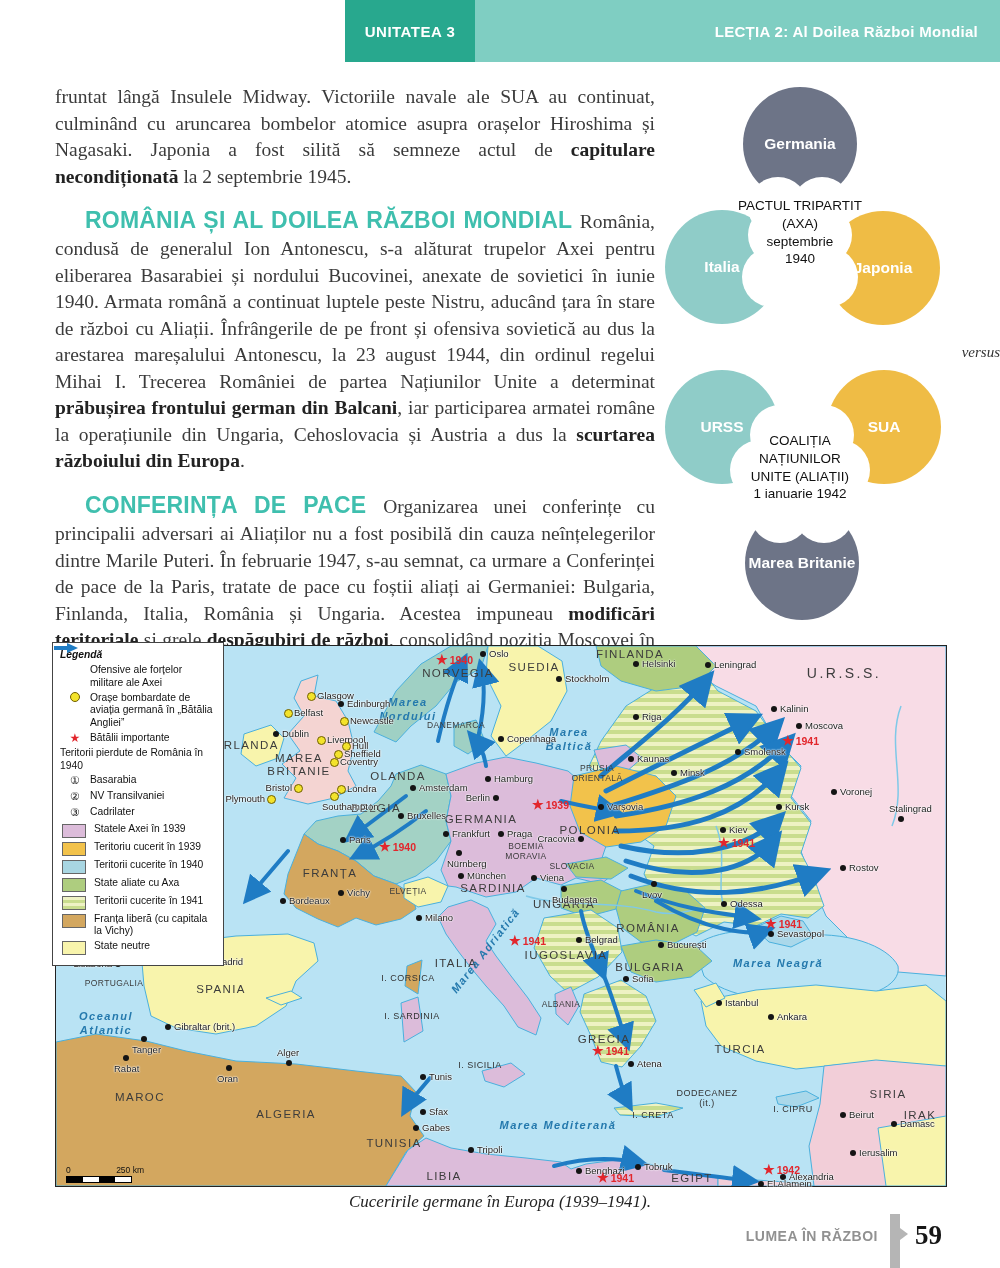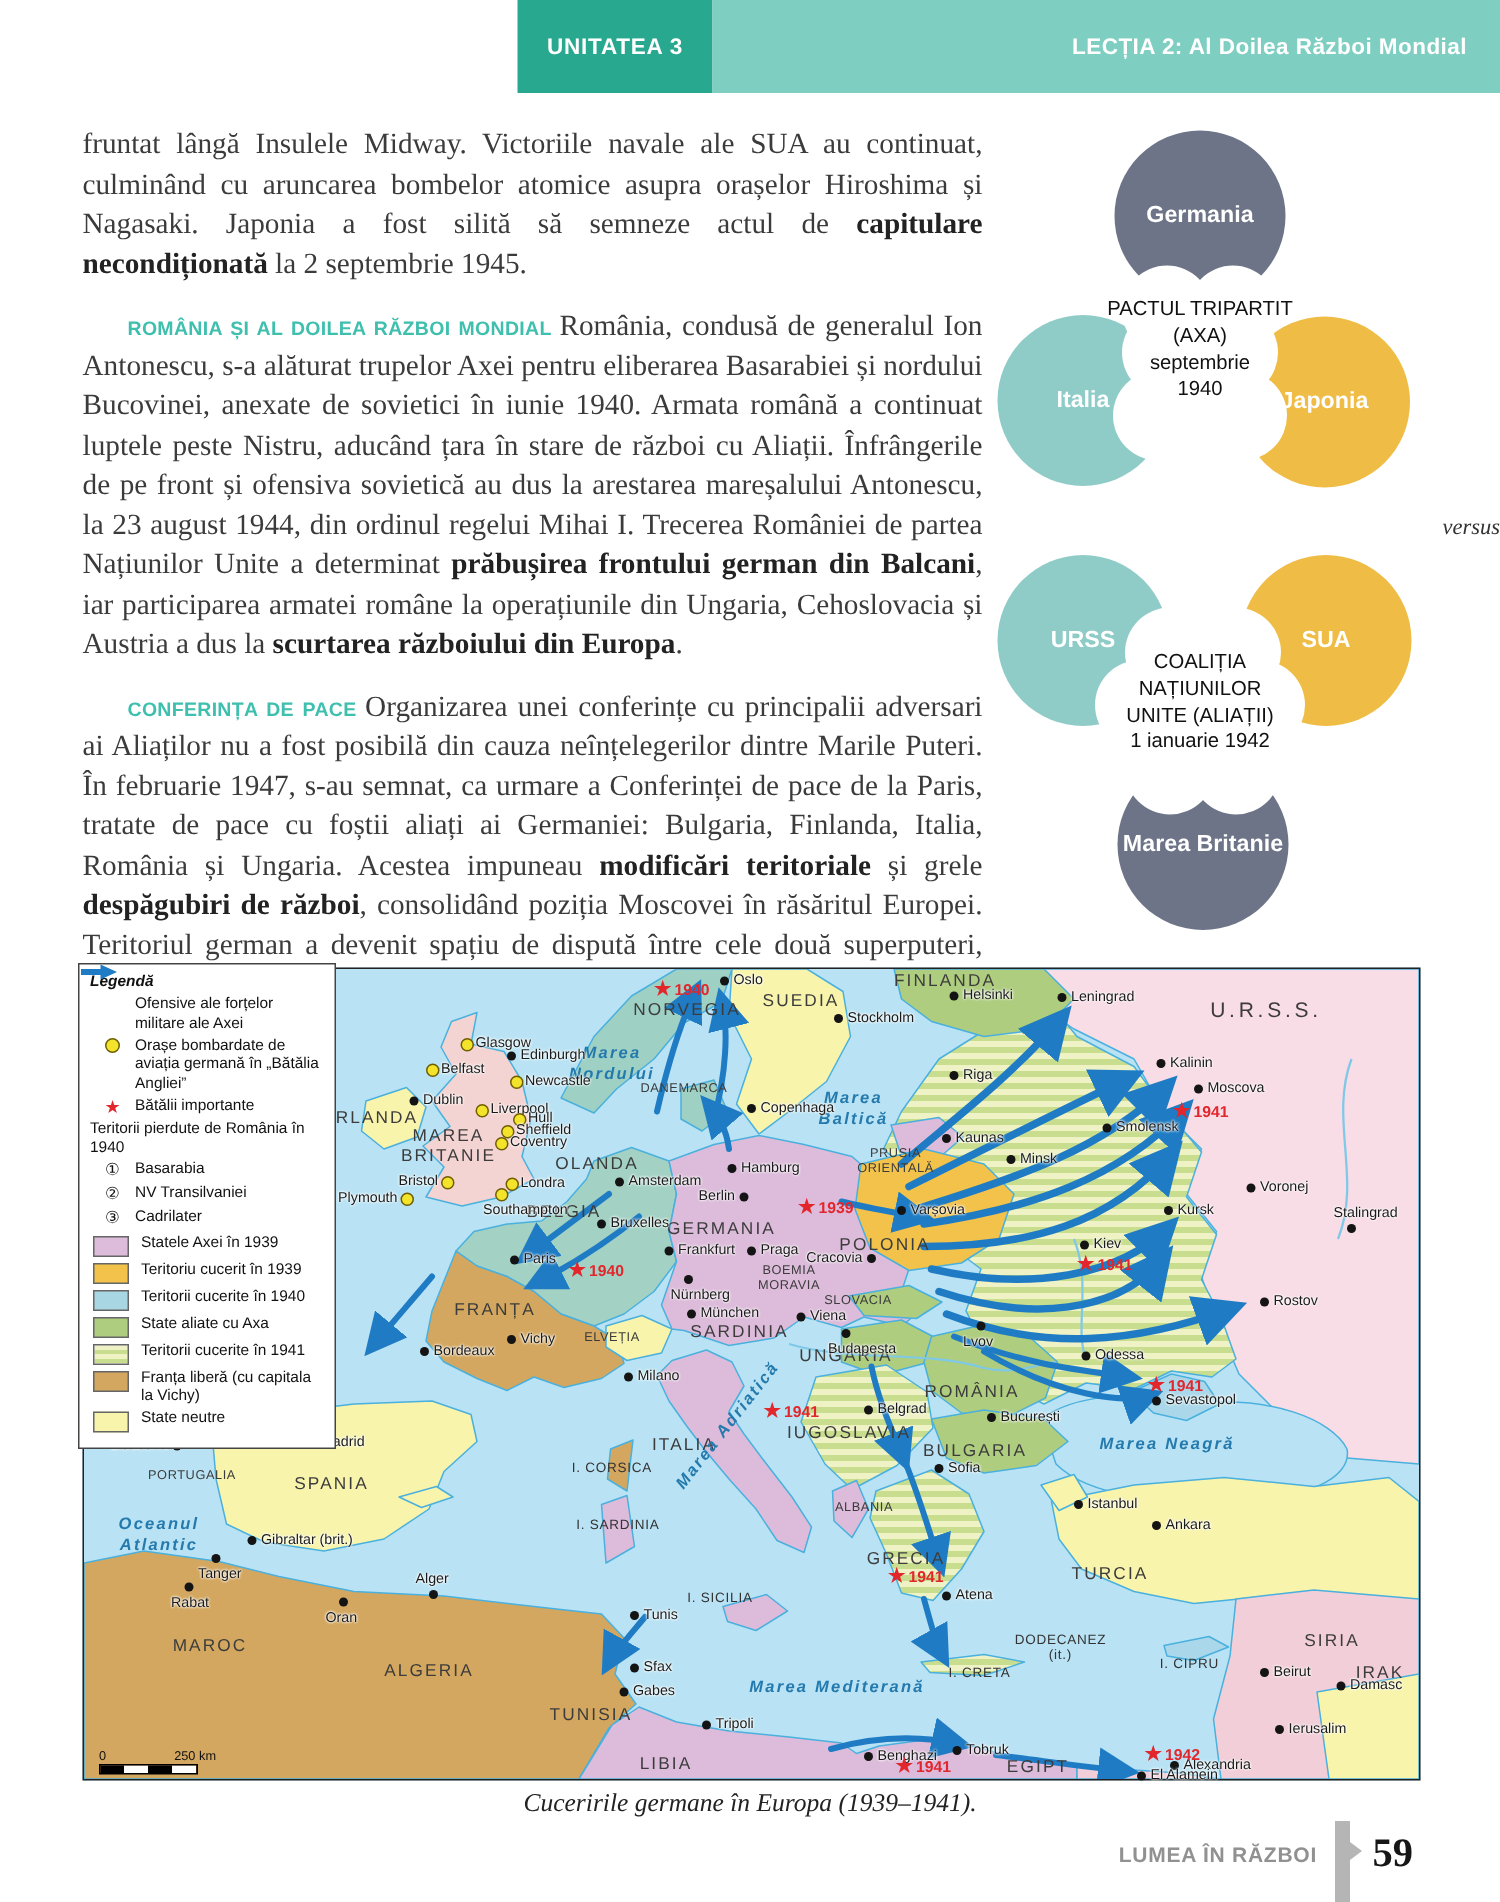--- a/index.html
+++ b/index.html
@@ -11,21 +11,21 @@
     font:bold 15px "Liberation Sans",sans-serif;letter-spacing:.5px;}
   .hdr-lesson{position:absolute;left:475px;top:0;width:525px;height:62px;background:var(--header-light);
     display:flex;align-items:center;justify-content:flex-end;padding-right:22px;box-sizing:border-box;
     color:#fff;font:bold 15px "Liberation Sans",sans-serif;letter-spacing:.3px;}
   
   .article{position:absolute;left:55px;top:84px;width:600px;color:#3b3b3b;}
   .para{margin:0 0 15px 0;font-size:19.5px;line-height:1.36;text-align:justify;}
   .para + .para{text-indent:30px;}
   .seg-bold{font-weight:bold;color:#222;}
   .seg-heading{font-family:"Liberation Sans",sans-serif;font-weight:bold;color:var(--accent);
-    font-size:13px;letter-spacing:.2px;}
+    font-size:23px;letter-spacing:.2px;}
   
   .pact{position:absolute;left:660px;top:85px;width:340px;height:548px;font-family:"Liberation Sans",sans-serif;}
   .pc{position:absolute;width:114px;height:114px;border-radius:50%;display:flex;align-items:center;
       justify-content:center;color:#fff;font:bold 15.5px "Liberation Sans",sans-serif;z-index:1;text-align:center;}
   .pc.slate{background:var(--circle-slate);} .pc.tealc{background:var(--circle-teal);} .pc.gold{background:var(--circle-gold);}
   .bite{position:absolute;width:60px;height:60px;border-radius:50%;background:#fff;z-index:2;}
   .pact-center{position:absolute;width:200px;text-align:center;font:13.5px/1.32 "Liberation Sans",sans-serif;
     color:#111;white-space:pre-line;z-index:5;}
   .versus{position:absolute;left:0;right:0;top:259px;text-align:right;
     font:italic 15px "Liberation Serif",serif;color:#333;z-index:5;}
@@ -228,25 +228,25 @@
 MORAVIA</span>
         <span class="mlabel region-sm" style="left: 516px; top: 221px;">SLOVACIA</span>
         <span class="mlabel country" style="left: 437px; top: 243px;">SARDINIA</span>
         <span class="mlabel region-sm" style="left: 352px; top: 246px;">ELVEȚIA</span>
         <span class="mlabel country" style="left: 274px; top: 228px;">FRANȚA</span>
         <span class="mlabel country" style="left: 508px; top: 259px;">UNGARIA</span>
         <span class="mlabel country" style="left: 592px; top: 283px;">ROMÂNIA</span>
         <span class="mlabel country" style="left: 510px; top: 310px;">IUGOSLAVIA</span>
         <span class="mlabel country" style="left: 594px; top: 322px;">BULGARIA</span>
         <span class="mlabel country" style="left: 400px; top: 318px;">ITALIA</span>
-        <span class="mlabel region-sm" style="left: 520px; top: 359px; text-align: right;">ALBANIA</span>
+        <span class="mlabel region-sm" style="left: 505px; top: 359px; text-align: right;">ALBANIA</span>
         <span class="mlabel country" style="left: 548px; top: 394px;">GRECIA</span>
         <span class="mlabel country" style="left: 684px; top: 404px;">TURCIA</span>
         <span class="mlabel country" style="left: 165px; top: 344px;">SPANIA</span>
-        <span class="mlabel region-sm" style="left: 54px; top: 338px; padding-left: 36px;">PORTUGALIA</span>
+        <span class="mlabel region-sm" style="left: 40px; top: 338px; padding-left: 36px;">PORTUGALIA</span>
         <span class="mlabel country" style="left: 84px; top: 452px;">MAROC</span>
         <span class="mlabel country" style="left: 230px; top: 469px;">ALGERIA</span>
         <span class="mlabel country" style="left: 338px; top: 498px;">TUNISIA</span>
         <span class="mlabel country" style="left: 388px; top: 531px;">LIBIA</span>
         <span class="mlabel country" style="left: 636px; top: 533px;">EGIPT</span>
         <span class="mlabel country" style="left: 832px; top: 449px;">SIRIA</span>
         <span class="mlabel country" style="left: 864px; top: 470px;">IRAK</span>
         <span class="mlabel island" style="left: 352px; top: 333px;">I. CORSICA</span>
         <span class="mlabel island" style="left: 356px; top: 371px;">I. SARDINIA</span>
         <span class="mlabel island" style="left: 424px; top: 420px;">I. SICILIA</span>

